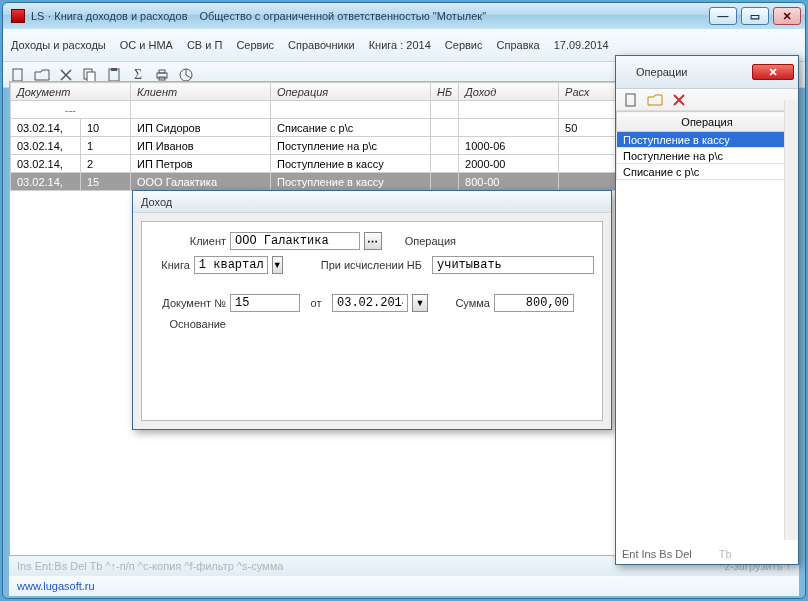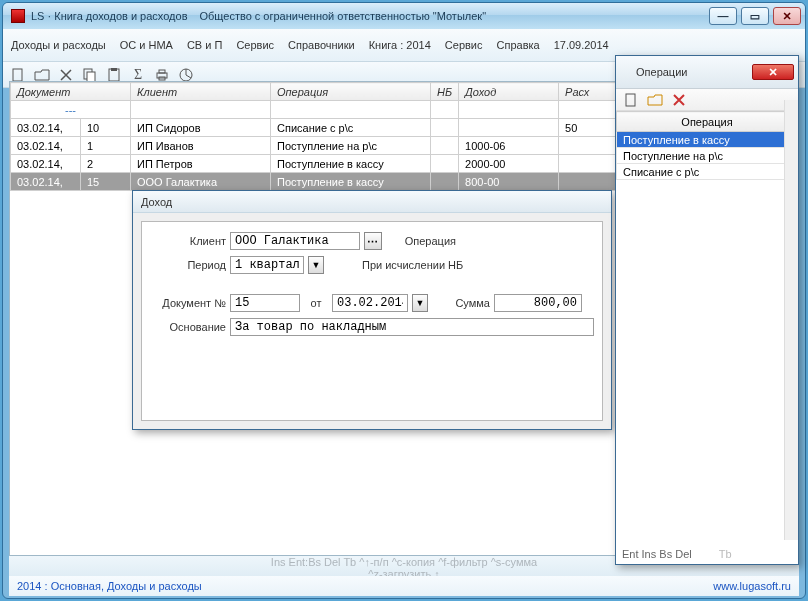--- a/index.html
+++ b/index.html
@@ -58,21 +58,21 @@
   .opwin td { border:1px solid #e3e3e3; height:16px; padding:0 6px; }
   .opwin tr.sel td { background:#2d6fd4; color:#fff; }
   .opwin .plus { position:absolute; right:2px; top:68px; width:12px; height:14px; background:#2d6fd4; color:#fff; text-align:center; line-height:14px; }
   .opwin .footer { position:absolute; bottom:4px; left:6px; right:6px; color:#666; }
   .opwin .footer .dim { color:#bbb;margin-left:24px; }
   .opwin .scroll { position:absolute; top:44px; bottom:24px; right:0; width:14px; background:#f0f0f0; border-left:1px solid #ddd; }
 
   
   .hintbar { position:absolute; left:6px; right:6px; bottom:22px; height:20px;
              background:linear-gradient(#eef6fb,#e0edf5); color:#aeb6bc; display:flex;
-             align-items:center; padding:0 8px; justify-content:space-between;flex-direction:column; }
+             align-items:center; padding:0 8px; justify-content:space-between; }
   .statusbar { position:absolute; left:6px; right:6px; bottom:2px; height:20px;
                background:linear-gradient(#f7fbfe,#e9f3f9); display:flex; align-items:center;
                padding:0 8px; justify-content:space-between; color:#1b55c2; }
 </style>
 </head>
 <body>
 
 <div class="win-outer">
 
   <div class="titlebar">
@@ -213,54 +213,53 @@
         </tbody>
     </table>
   </div>
 
   <div class="hintbar">
     <span>Ins  Ent:Bs  Del  Tb  ^↑-п/п  ^c-копия  ^f-фильтр  ^s-сумма</span>
     <span>^z-загрузить ↑</span>
   </div>
 
   <div class="statusbar">
-    <span>2014 : Основная, Доходы и расходы</span>
     <span>www.lugasoft.ru</span>
   </div>
 </div>
 
 <div class="dlg-income">
   <div class="dlg-title">
     <span>Доход</span>
   </div>
   <div class="dlg-body">
     <div class="frow">
       <label style="width:76px">Клиент</label>
       <input class="inp" style="width: 130px;" value="ООО Галактика">
       <div class="ell-btn">⋯</div>
       <label style="width:64px;text-align:right;margin-left:6px">Операция</label>
     </div>
     <div class="frow">
-      <label style="width:76px">Период</label>
+      <label style="width:76px">Книга</label>
       <input class="inp" style="width: 74px;" value="1 квартал">
       <div class="combo-btn">▼</div>
       <label style="flex:0 0 auto;margin-left:34px">При исчислении НБ</label>
+      <input class="inp" style="flex: 1 1 0%; margin-left: 6px;" value="учитывать">
     </div>
     <div class="frow" style="margin-top:20px">
       <label style="width:76px">Документ №</label>
       <input class="inp" style="width: 70px;" value="15">
       <label style="width:24px;text-align:center">от</label>
       <input class="inp" style="width: 76px;" value="03.02.2014">
       <div class="combo-btn">▼</div>
       <label style="width:50px;text-align:right;margin-left:8px">Сумма</label>
-      <input class="inp" style="width: 88px; text-align: right;" value="800,00">
+      <input class="inp" style="width: 80px; text-align: right;" value="800,00">
     </div>
     <div class="frow">
       <label style="width:76px">Основание</label>
-      <input class="inp" style="flex: 1 1 0%;" value="За товар по накладным">
     </div>
   </div>
 </div>
 
 <div class="opwin">
   <div class="op-title">
     <div class="app-icon" style="width:12px;height:12px"></div>
     <span class="lbl">Операции</span>
     <div class="x">✕</div>
   </div>

